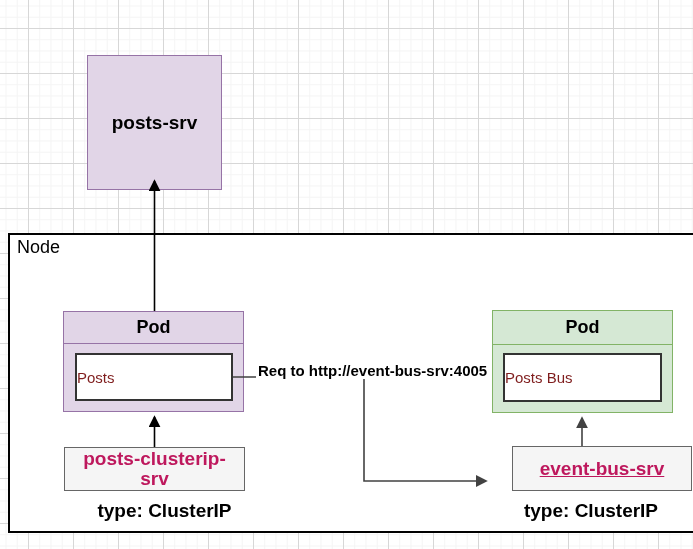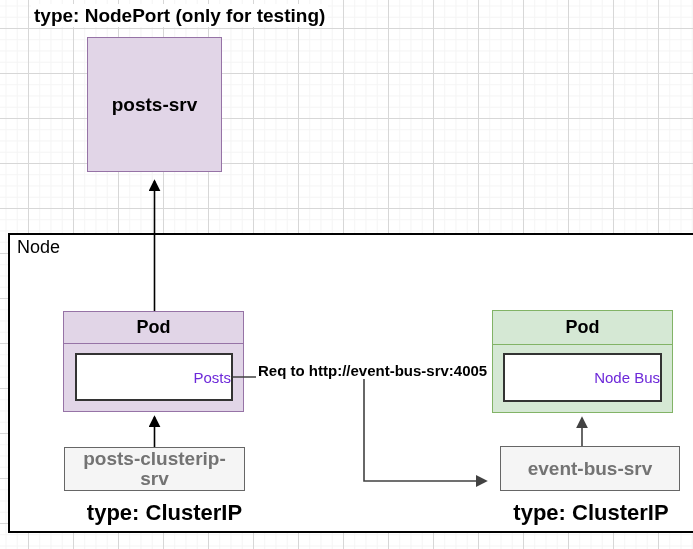--- a/index.html
+++ b/index.html
@@ -25,21 +25,21 @@
   
   .diagram-title{
     left:31px; top:5px;
     font-size:19px; font-weight:bold; color:#000;
     white-space:nowrap;
   }
   .label-bg{background:#ffffff; padding:1px 3px;}
 
   
   .posts-srv-box{
-    left:87px; top:37px; width:135px; height:135px;
+    left:87px; top:55px; width:135px; height:135px;
     box-sizing:border-box;
     background:#E1D5E7; border:1px solid #9673A6;
     display:flex; align-items:center; justify-content:center;
     font-size:19px; font-weight:bold; color:#000;
   }
 
   
   .node-container{
     left:8px; top:233px; width:700px; height:300px;
     box-sizing:border-box;
@@ -66,41 +66,41 @@
     box-sizing:border-box;
     width:100%; text-align:center;
     font-size:18px; font-weight:bold; color:#000000;
   }
   .pod-purple .pod-header{height:32px; line-height:31px; border-bottom:1px solid #9673A6;}
   .pod-green  .pod-header{height:34px; line-height:33px; border-bottom:1px solid #82B366;}
 
   .container-box{
     position:absolute; box-sizing:border-box;
     background:#ffffff; border:2px solid #333333;
-    display:flex; align-items:center; justify-content:flex-end;
-    font-size:15px; color:#6d28d9;
+    display:flex; align-items:center; justify-content:flex-start;
+    font-size:15px; color:#7f1d1d;
   }
   .posts-container{left:11px; top:41px; width:158px; height:48px;}
   .eventbus-container{left:10px; top:42px; width:159px; height:49px;}
 
   
   .service-box{
     box-sizing:border-box;
     background:#F5F5F5; border:1px solid #666666;
     display:flex; align-items:center; justify-content:center;
-    font-size:19px; font-weight:bold; color:#737373;
+    font-size:19px; font-weight:bold; color:#be185d;
     text-align:center;
   }
   .posts-clusterip-box{left:64px; top:447px; width:181px; height:44px; line-height:20px;}
   .posts-clusterip-box span{display:inline-block; width:164px;}
-  .event-bus-box{left:500px; top:446px; width:180px; height:45px;}
+  .event-bus-box{left:512px; top:446px; width:180px; height:45px;text-decoration:underline;}
 
   
   .type-label{
-    font-size:22px; font-weight:bold; color:#000;
+    font-size:19px; font-weight:bold; color:#000;
     text-align:center; white-space:nowrap;
   }
   .type-label-left{left:74px; top:500px; width:181px;}
   .type-label-right{left:501px; top:500px; width:180px;}
 
   
   .edge-label{
     left:256px; top:362px;
     font-size:15px; font-weight:bold; color:#000;
     background:#ffffff; padding:0 2px;
@@ -112,43 +112,40 @@
   .edges-overlay{
     position:absolute; left:0; top:0; width:693px; height:549px;
     z-index:5; pointer-events:none;
   }
 </style>
 </head>
 <body>
 
 <div id="canvas">
 
-  <div class="abs diagram-title">
-    <span class="label-bg">type: NodePort (only for testing)</span>
-  </div>
 
   <div class="abs posts-srv-box">
     <span>posts-srv</span>
   </div>
 
   <div class="abs node-container">
     <div class="node-label">Node</div>
   </div>
 
   <div class="abs pod pod-purple">
     <div class="pod-header">Pod</div>
     <div class="container-box posts-container">
       <span>Posts</span>
     </div>
   </div>
 
   <div class="abs pod pod-green">
     <div class="pod-header">Pod</div>
     <div class="container-box eventbus-container">
-      <span>Node Bus</span>
+      <span>Posts Bus</span>
     </div>
   </div>
 
   <div class="abs service-box posts-clusterip-box">
     <span>posts-clusterip-srv</span>
   </div>
 
   <div class="abs service-box event-bus-box">
     <span>event-bus-srv</span>
   </div>

